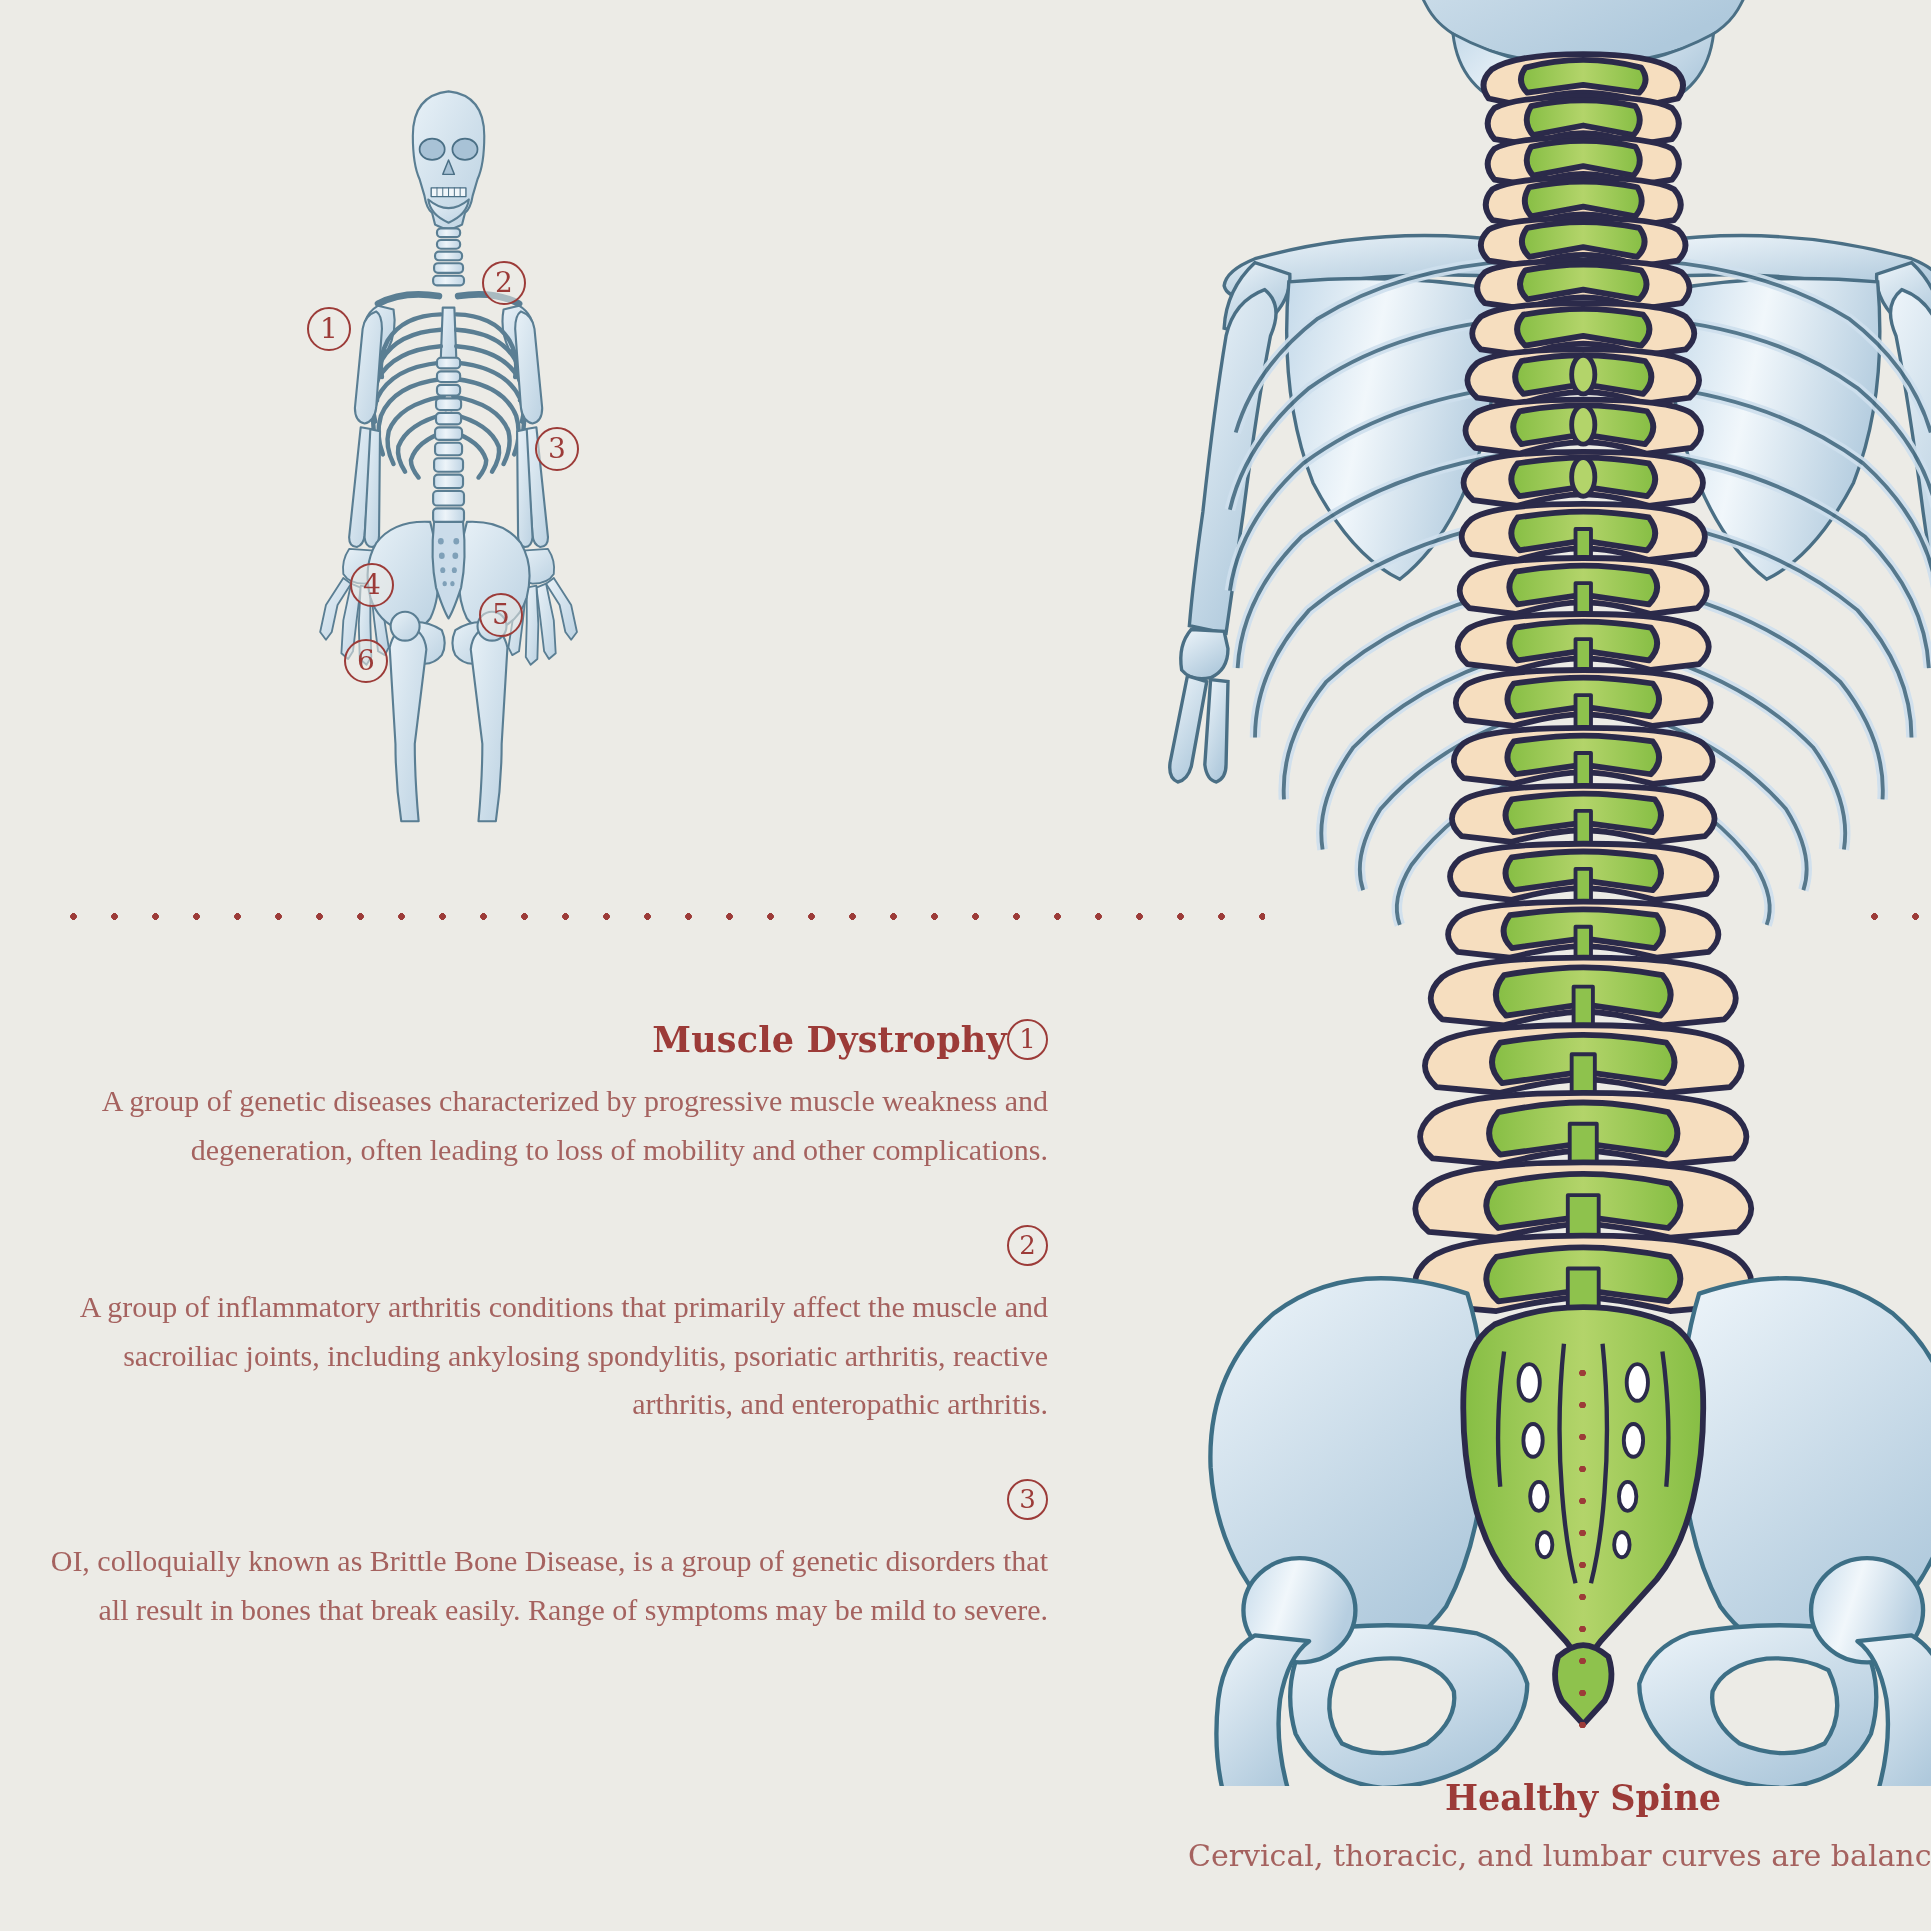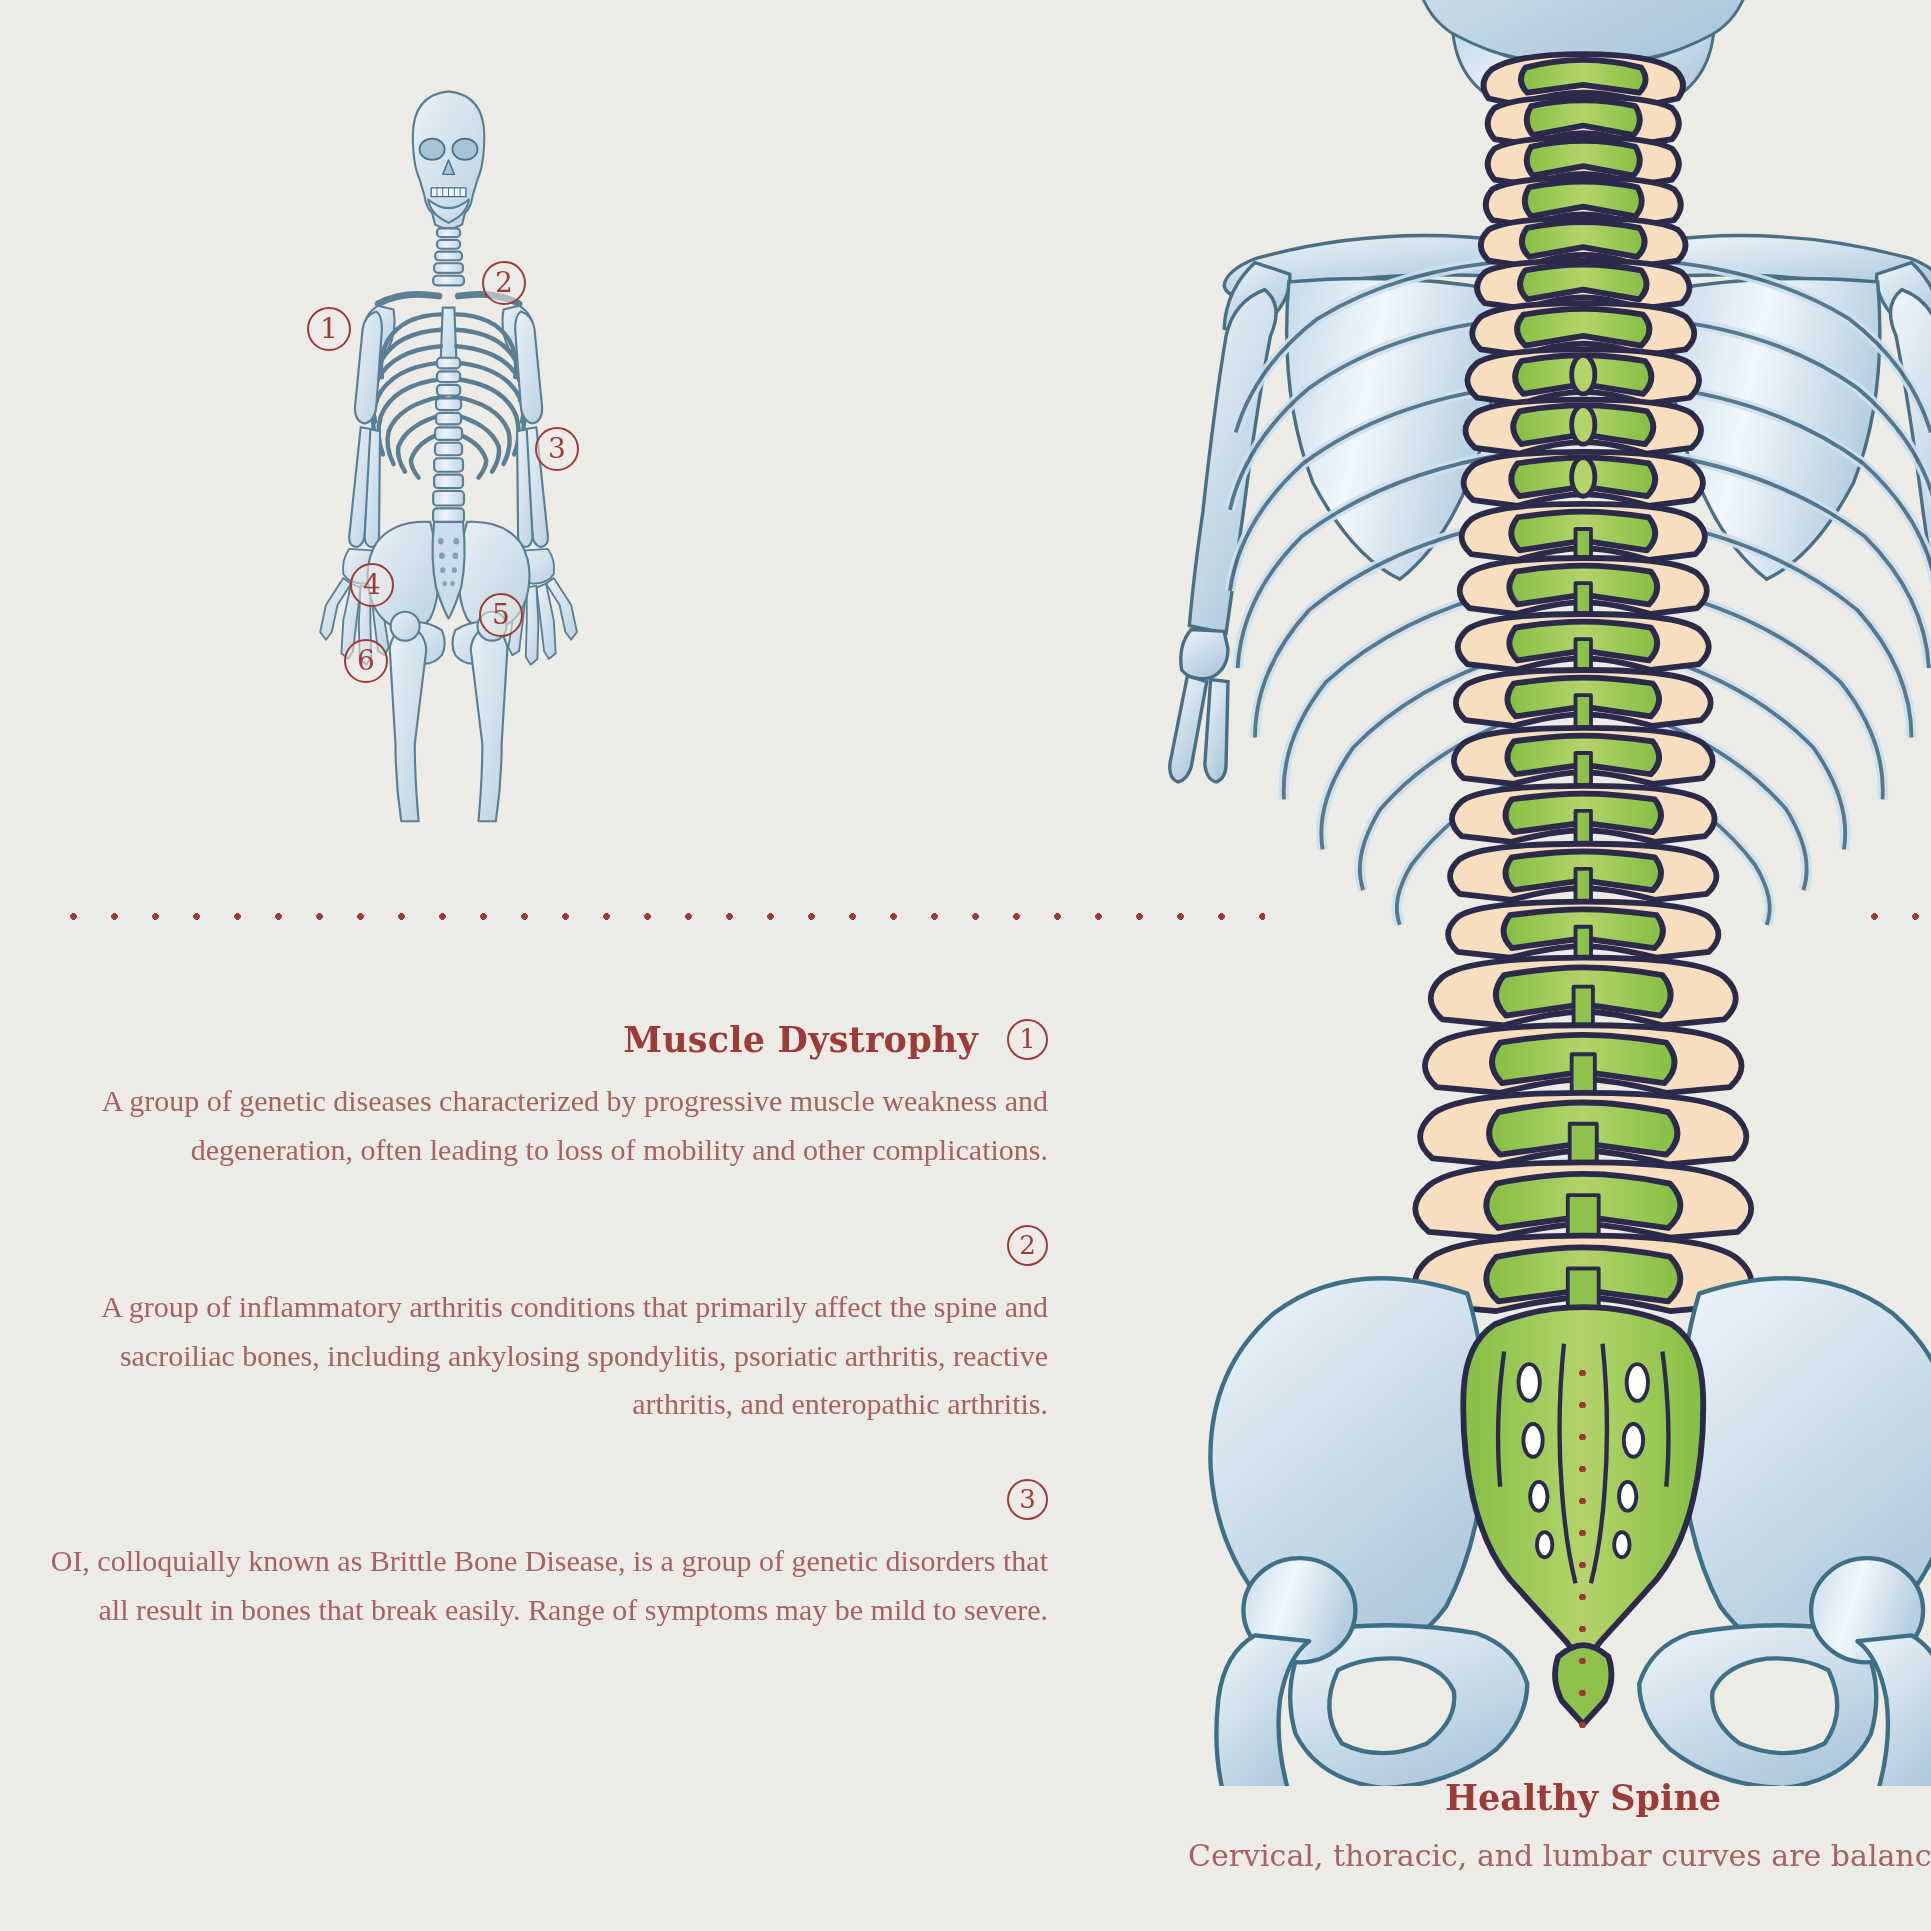--- a/index.html
+++ b/index.html
@@ -72,21 +72,21 @@
     width: 1009px;
     text-align: right;
   }
 
   .entry { margin-bottom: 50px; }
 
   .entry-heading {
     display: flex;
     align-items: center;
     justify-content: flex-end;
-    gap: 29px;
+    gap: 0;
     margin-bottom: 17.4px;
   }
 
   .entry-title {
     font-family: "DejaVu Serif", "Liberation Serif", serif;
     font-size: 35px;
     font-weight: 700;
     color: #9C3B38;
     letter-spacing: 0.2px;
   }
@@ -625,21 +625,21 @@
         <span class="entry-title">Muscle Dystrophy</span>
         <span class="num-badge">1</span>
       </div>
       <p class="entry-body">A group of genetic diseases characterized by progressive muscle weakness and degeneration, often leading to loss of mobility and other complications.</p>
     </div>
 
     <div class="entry">
       <div class="entry-heading">
         <span class="num-badge">2</span>
       </div>
-      <p class="entry-body">A group of inflammatory arthritis conditions that primarily affect the spine and sacroiliac bones, including ankylosing spondylitis, psoriatic arthritis, reactive arthritis, and enteropathic arthritis.</p>
+      <p class="entry-body">A group of inflammatory arthritis conditions that primarily affect the muscle and sacroiliac joints, including ankylosing spondylitis, psoriatic arthritis, reactive arthritis, and enteropathic arthritis.</p>
     </div>
 
     <div class="entry">
       <div class="entry-heading">
         <span class="num-badge">3</span>
       </div>
       <p class="entry-body">OI, colloquially known as Brittle Bone Disease, is a group of genetic disorders that all result in bones that break easily. Range of symptoms may be mild to severe.</p>
     </div>
   </div>
 

